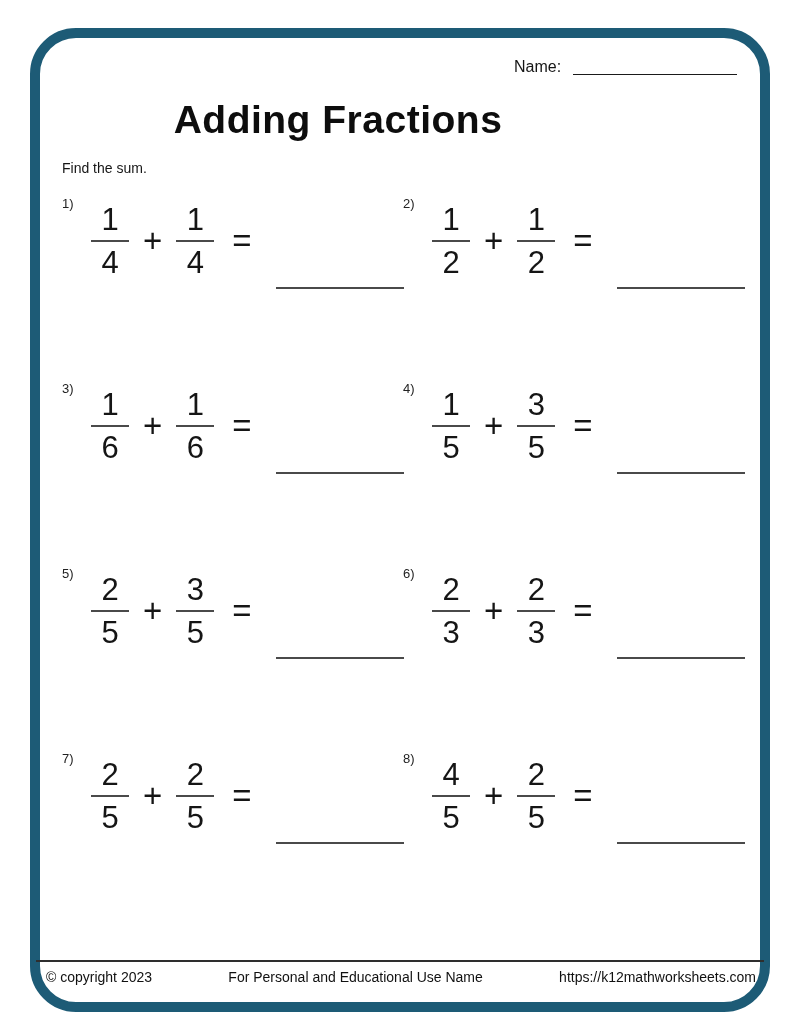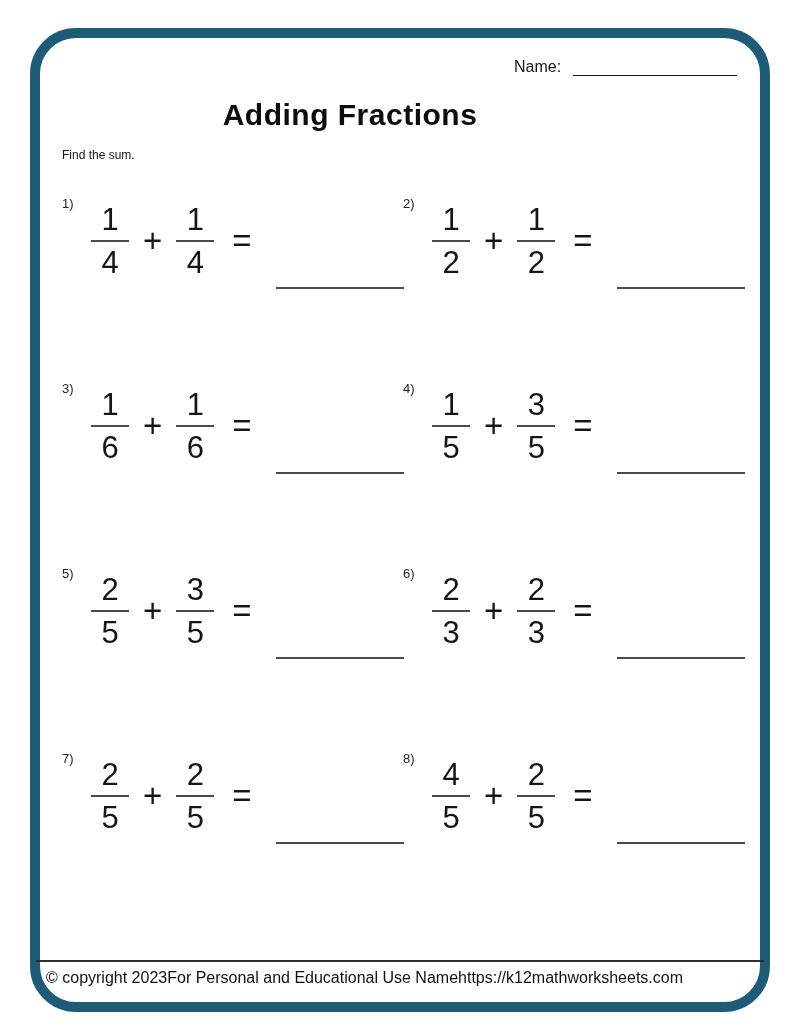--- a/index.html
+++ b/index.html
@@ -9,28 +9,28 @@
     width: 800px; height: 1035px; position: relative;
     background: #ffffff; font-family: "Liberation Sans", sans-serif;
     color: var(--ink); overflow: hidden;
   }
   .frame {
     position: absolute; left: 30px; top: 28px; width: 740px; height: 984px;
     border: 10px solid var(--accent); border-radius: 46px; background: transparent;
   }
   .name-row {
     position: absolute; top: 58px; left: 514px;
-    display: flex; align-items: flex-end; gap: 12px; font-size: 16px;
+    display: flex; align-items: center; gap: 12px; font-size: 16px;
   }
   .name-line { width: 164px; height: 16px; border-bottom: 1.5px solid #1a1a1a; }
   .title {
     position: absolute; top: 98px; left: 0; width: 676px; text-align: center;
-    font-size: 30px; font-weight: 700; letter-spacing: 0.5px; color: #0d0d0d; margin-left: 12px;
-  }
-  .instruction { position: absolute; top: 148px; left: 62px; font-size: 12px; }
+    font-size: 39px; font-weight: 700; letter-spacing: 0.5px; color: #0d0d0d;
+  }
+  .instruction { position: absolute; top: 160px; left: 62px; font-size: 14px; }
   .problems {
     position: absolute; left: 60px; top: 193px; width: 690px;
     display: grid; grid-template-columns: 341px 341px; grid-auto-rows: 185px;
   }
   .problem { position: relative; }
   .pnum { position: absolute; left: 2px; top: 3px; font-size: 13px; color: #222; }
   .expr { position: absolute; left: 26px; top: 10px; display: flex; align-items: center; }
   .frac { display: flex; flex-direction: column; align-items: center; width: 48px; }
   .frac .digit { font-size: 31px; line-height: 33px; color: var(--ink); }
   .frac-bar { width: 38px; height: 0; border-top: 2.5px solid var(--rule); margin: 4px 0; }
@@ -39,22 +39,22 @@
   .answer-line {
     width: 128px; height: 0; border-bottom: 2px solid var(--rule);
     align-self: flex-end; margin-left: 18px; margin-bottom: -10px;
   }
   .footer-line {
     position: absolute; left: 36px; top: 960px; width: 728px;
     height: 0; border-top: 2px solid #2e2e2e;
   }
   .footer {
     position: absolute; left: 46px; top: 969px; width: 710px;
-    display: flex; align-items: baseline;
-    font-size: 16px; color: #111;
+    display: flex; justify-content: space-between; align-items: baseline;
+    font-size: 14px; color: #111;
   }
 </style>
 </head>
 <body>
 
 <div class="frame"></div>
 
 <div class="name-row">
   <span>Name:</span>
   <span class="name-line"></span>

